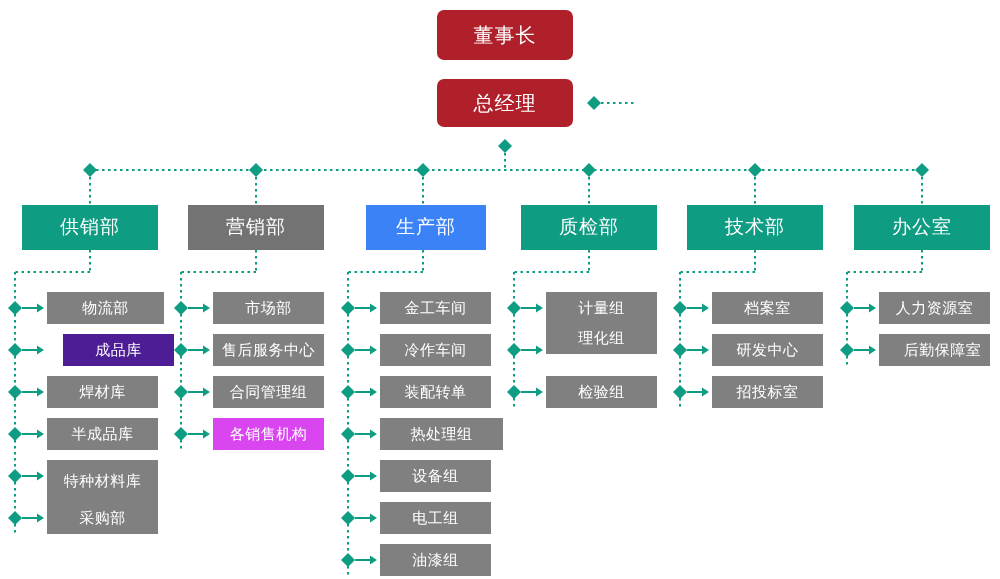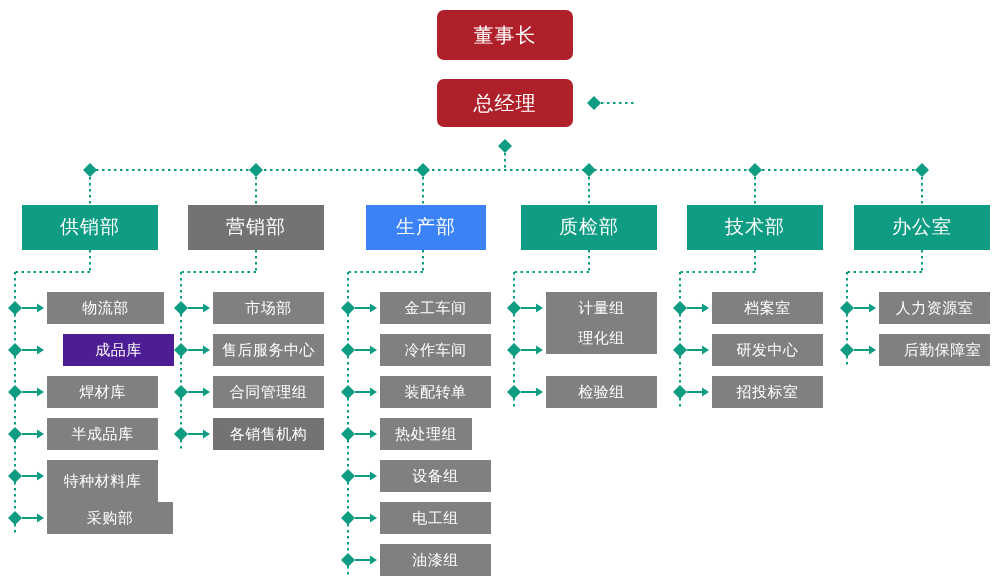--- a/index.html
+++ b/index.html
@@ -173,31 +173,31 @@
   <div class="node node-exec" id="node-gm" style="left: 437px; top: 79px; width: 136px; height: 48px; background: rgb(176, 32, 42);">总经理</div>
 
 
   <div id="tree-layer">
       <div class="node node-dept" style="background: rgb(14, 156, 131); left: 22px; top: 205px; width: 136px; height: 45px;">供销部</div>
       <div class="node node-sub" style="background: rgb(128, 128, 128); left: 47px; top: 292px; width: 117px; height: 32px;">物流部</div>
       <div class="node node-sub" style="background: #4c1d95; left: 47px; top: 334px; width: 111px; height: 32px; margin-left: 16px;">成品库</div>
       <div class="node node-sub" style="background: rgb(128, 128, 128); left: 47px; top: 376px; width: 111px; height: 32px;">焊材库</div>
       <div class="node node-sub" style="background: rgb(128, 128, 128); left: 47px; top: 418px; width: 111px; height: 32px;">半成品库</div>
       <div class="node node-sub" style="background: rgb(128, 128, 128); left: 47px; top: 460px; width: 111px; height: 42px;">特种材料库</div>
-      <div class="node node-sub" style="background: rgb(128, 128, 128); left: 47px; top: 502px; width: 126px; height: 32px;">采购部</div>
+      <div class="node node-sub" style="background: rgb(128, 128, 128); left: 47px; top: 502px; width: 111px; height: 32px;">采购部</div>
       <div class="node node-dept" style="background: #737373; left: 188px; top: 205px; width: 136px; height: 45px;">营销部</div>
       <div class="node node-sub" style="background: rgb(128, 128, 128); left: 213px; top: 292px; width: 111px; height: 32px;">市场部</div>
       <div class="node node-sub" style="background: rgb(128, 128, 128); left: 213px; top: 334px; width: 111px; height: 32px;">售后服务中心</div>
       <div class="node node-sub" style="background: rgb(128, 128, 128); left: 213px; top: 376px; width: 111px; height: 32px;">合同管理组</div>
-      <div class="node node-sub" style="background: #737373; left: 213px; top: 418px; width: 111px; height: 32px;">各销售机构</div>
+      <div class="node node-sub" style="background: #d946ef; left: 213px; top: 418px; width: 111px; height: 32px;">各销售机构</div>
       <div class="node node-dept" style="background: #3b82f6; left: 355px; top: 205px; width: 120px; height: 45px; margin-left: 11px;">生产部</div>
       <div class="node node-sub" style="background: rgb(128, 128, 128); left: 380px; top: 292px; width: 111px; height: 32px;">金工车间</div>
       <div class="node node-sub" style="background: rgb(128, 128, 128); left: 380px; top: 334px; width: 111px; height: 32px;">冷作车间</div>
       <div class="node node-sub" style="background: rgb(128, 128, 128); left: 380px; top: 376px; width: 111px; height: 32px; font-family: Liberation Serif, serif;">装配转单</div>
-      <div class="node node-sub" style="background: rgb(128, 128, 128); left: 380px; top: 418px; width: 92px; height: 32px;">热处理组</div>
+      <div class="node node-sub" style="background: rgb(128, 128, 128); left: 380px; top: 418px; width: 123px; height: 32px;">热处理组</div>
       <div class="node node-sub" style="background: rgb(128, 128, 128); left: 380px; top: 460px; width: 111px; height: 32px;">设备组</div>
       <div class="node node-sub" style="background: rgb(128, 128, 128); left: 380px; top: 502px; width: 111px; height: 32px;">电工组</div>
       <div class="node node-sub" style="background: rgb(128, 128, 128); left: 380px; top: 544px; width: 111px; height: 32px;">油漆组</div>
       <div class="node node-dept" style="background: rgb(14, 156, 131); left: 521px; top: 205px; width: 136px; height: 45px;">质检部</div>
       <div class="node node-sub" style="background: rgb(128, 128, 128); left: 546px; top: 292px; width: 111px; height: 32px;">计量组</div>
       <div class="node node-sub" style="background: rgb(128, 128, 128); left: 546px; top: 322px; width: 111px; height: 32px;">理化组</div>
       <div class="node node-sub" style="background: rgb(128, 128, 128); left: 546px; top: 376px; width: 111px; height: 32px;">检验组</div>
       <div class="node node-dept" style="background: rgb(14, 156, 131); left: 687px; top: 205px; width: 136px; height: 45px;">技术部</div>
       <div class="node node-sub" style="background: rgb(128, 128, 128); left: 712px; top: 292px; width: 111px; height: 32px;">档案室</div>
       <div class="node node-sub" style="background: rgb(128, 128, 128); left: 712px; top: 334px; width: 111px; height: 32px;">研发中心</div>

